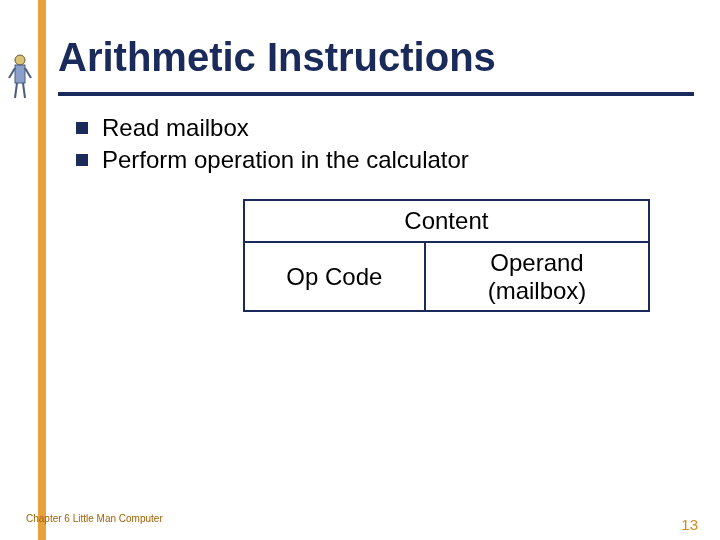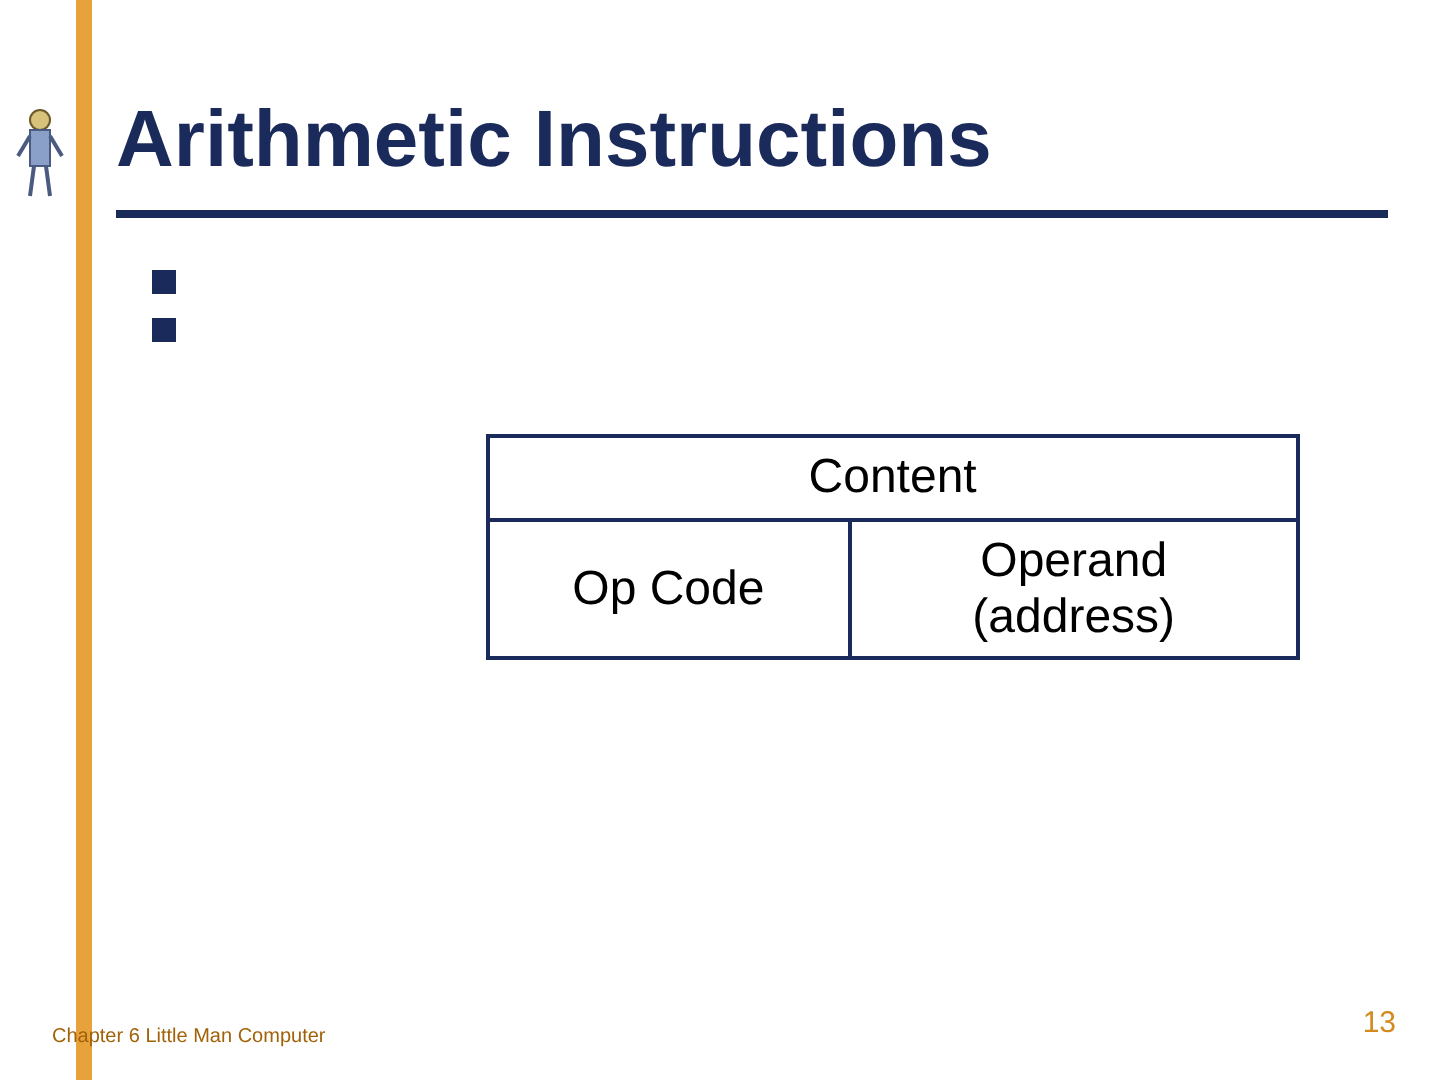--- a/index.html
+++ b/index.html
@@ -22,21 +22,21 @@
   .decor-icon {
     position: absolute;
     left: 6px;
     top: 52px;
     width: 28px;
     height: 50px;
   }
   .slide {
     position: absolute;
     left: 58px;
-    top: 44px;
+    top: 31px;
     right: 26px;
   }
   .title {
     color: #1a2a5a;
     font-size: 40px;
     font-weight: 700;
     padding: 4px 0 10px 0;
   }
   .title-rule {
     height: 4px;
@@ -59,21 +59,21 @@
     background: #1a2a5a;
     margin-top: 8px;
     margin-right: 14px;
     flex: none;
   }
   .bullet-text {
     font-size: 24px;
     color: #000;
   }
   .table-wrap {
-    margin-top: 46px;
+    margin-top: 25px;
     margin-left: 72px;
     width: 520px;
   }
   table {
     border-collapse: collapse;
     width: 100%;
   }
   td, th {
     font-size: 24px;
     font-weight: 400;
@@ -94,21 +94,21 @@
   .footer-left {
     position: absolute;
     left: 26px;
     bottom: 16px;
     font-size: 10px;
     color: #a16207;
   }
   .footer-right {
     position: absolute;
     right: 22px;
-    bottom: 20px;
+    bottom: 7px;
     font-size: 15px;
     color: #d48a1f;
   }
 </style>
 </head>
 <body>
 
 <div class="accent-bar"></div>
 
 <div class="decor-icon">
@@ -122,39 +122,41 @@
   </svg>
 </div>
 
 <div class="slide">
   <div class="title">Arithmetic Instructions</div>
   <div class="title-rule"></div>
 
   <div class="bullets">
     <div class="bullet">
       <div class="bullet-mark"></div>
+      <div class="bullet-text">Read mailbox</div>
     </div>
     <div class="bullet">
       <div class="bullet-mark"></div>
+      <div class="bullet-text">Perform operation in the calculator</div>
     </div>
   </div>
 
   <div class="table-wrap">
     <table>
       <tbody>
           <tr>
         <td class="row-label" style="width:130px;"></td>
         <td class="bordered" colspan="2">Content</td>
       </tr>
       <tr>
         <td class="row-label"></td>
         <td class="bordered" style="width:199px;">Op Code</td>
         <td class="bordered operand-cell" style="width:242px;">
           <span>Operand</span><br>
-          <span>(address)</span>
+          <span>(mailbox)</span>
         </td>
       </tr>
     </tbody>
       </table>
   </div>
 </div>
 
 <div class="footer-left">Chapter 6 Little Man Computer</div>
 <div class="footer-right">13</div>
 

